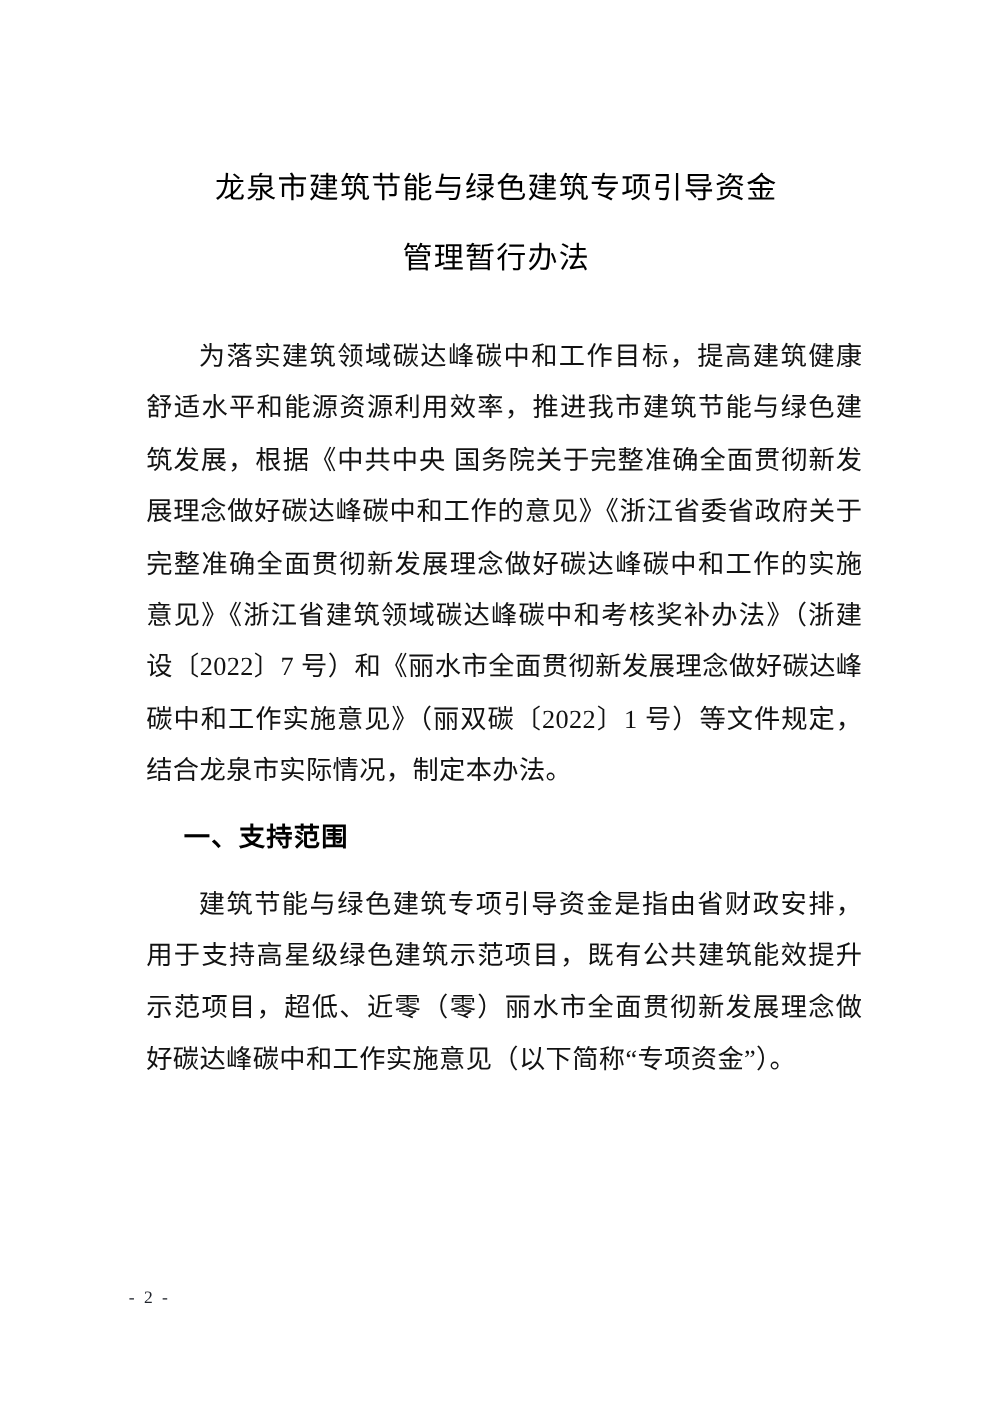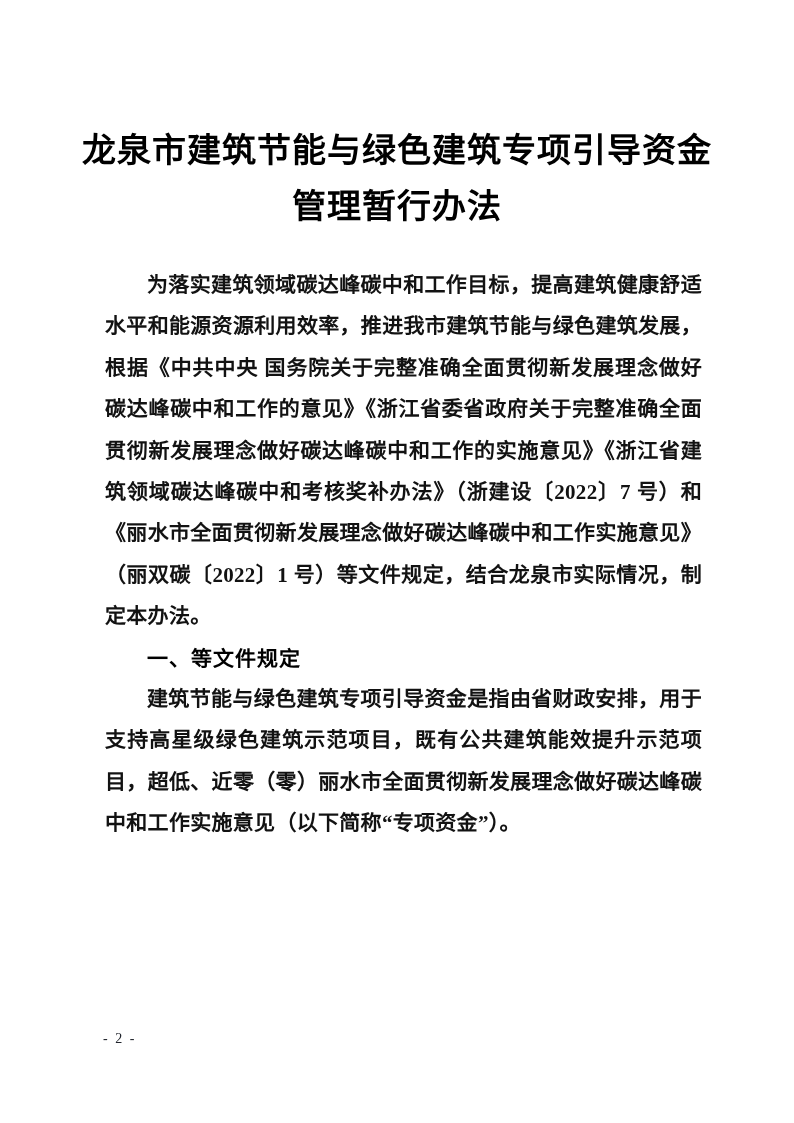--- a/index.html
+++ b/index.html
@@ -13,37 +13,36 @@
     height: 1123px;
     margin: 0 auto;
     background: #ffffff;
     overflow: hidden;
     color: #121212;
     font-family: "Liberation Serif", "DejaVu Serif", serif;
   }
   .doc-title {
     margin-top: 123px;
     text-align: center;
-    font-size: 34px;
+    font-size: 24px;
     line-height: 56px;
-    font-weight: 700;
+    font-weight: 400;
     color: #000000;
     letter-spacing: 1px;
   }
   .doc-body {
     margin: 30px 92px 0 105px;
     font-size: 21px;
     line-height: 41.4px;
     text-align: justify;
     letter-spacing: 0.3px;
   }
   .doc-body p {
-    margin: 0;
+    margin: 12px;
     text-indent: 42px;
-    font-weight: bold;
   }
   .doc-body h2.section-heading {
     margin: 0;
     text-indent: 42px;
     font-size: 21px;
     line-height: 41.4px;
     font-weight: 700;
     color: #000000;
     font-family: "Liberation Sans", "DejaVu Sans", sans-serif;
     letter-spacing: 1px;
@@ -64,21 +63,21 @@
 <div class="page">
 
   <div class="doc-title">
     <div>龙泉市建筑节能与绿色建筑专项引导资金</div>
     <div>管理暂行办法</div>
   </div>
 
   <div class="doc-body">
     <p>为落实建筑领域碳达峰碳中和工作目标，提高建筑健康舒适水平和能源资源利用效率，推进我市建筑节能与绿色建筑发展，根据《中共中央 国务院关于完整准确全面贯彻新发展理念做好碳达峰碳中和工作的意见》《浙江省委省政府关于完整准确全面贯彻新发展理念做好碳达峰碳中和工作的实施意见》《浙江省建筑领域碳达峰碳中和考核奖补办法》（浙建设〔2022〕7 号）和《丽水市全面贯彻新发展理念做好碳达峰碳中和工作实施意见》（丽双碳〔2022〕1 号）等文件规定，结合龙泉市实际情况，制定本办法。</p>
 
-    <h2 class="section-heading">一、等文件规定</h2>
+    <h2 class="section-heading">一、支持范围</h2>
 
     <p>建筑节能与绿色建筑专项引导资金是指由省财政安排，用于支持高星级绿色建筑示范项目，既有公共建筑能效提升示范项目，超低、近零（零）丽水市全面贯彻新发展理念做好碳达峰碳中和工作实施意见（以下简称“专项资金”）。</p>
 
   </div>
 
   <div class="page-number">- 2 -</div>
 
 </div>
 
 </body></html>

